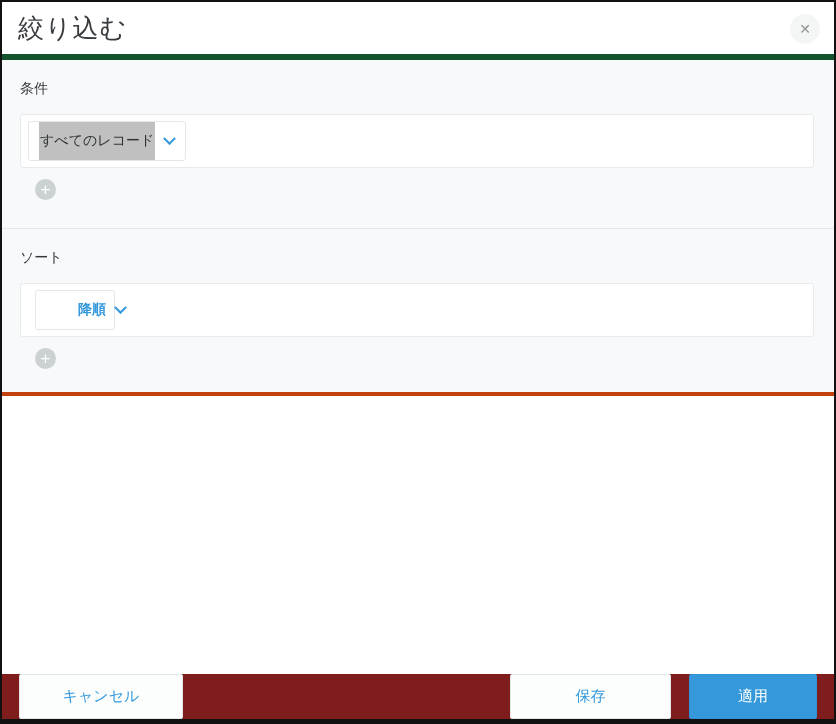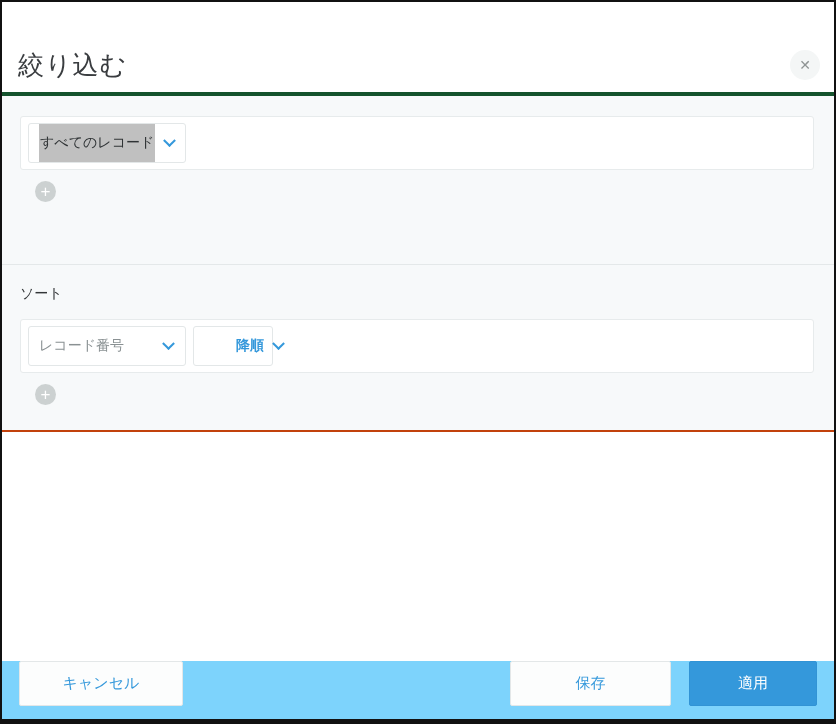--- a/index.html
+++ b/index.html
@@ -16,27 +16,26 @@
     border-bottom-width: 5px;
     display: flex;
     flex-direction: column;
     position: relative;
     overflow: hidden;
   }
   
   .dialog-header {
     height: 58px;
     background: #ffffff;
-    border-bottom: 4px solid #14532d;
+    border-bottom: 6px solid #14532d;
     display: flex;
     align-items: center;
     padding: 0 16px;
     flex: 0 0 auto;
     position: relative;
-    margin-top: 36px;
   }
   .dialog-title {
     font-size: 26px;
     font-weight: 400;
     color: #3a3d40;
     letter-spacing: 1px;
   }
   .close-btn {
     position: absolute;
     right: 14px;
@@ -54,21 +53,21 @@
     padding: 0;
   }
   
   .section {
     background: #f7f9fa;
     padding: 20px 20px 0 18px;
     height: 168px;
     flex: 0 0 auto;
   }
   .section + .section { border-top: 1px solid #e4e8e9; }
-  .section-sort { border-bottom: 2px solid #c2410c; }
+  .section-sort { border-bottom: 4px solid #c2410c; }
   .section-label {
     font-size: 14px;
     color: #333638;
     margin-bottom: 16px;
   }
   .row-box {
     background: #ffffff;
     border: 1px solid #e7ebec;
     border-radius: 3px;
     padding: 6px 7px;
@@ -126,22 +125,22 @@
     display: block;
   }
   
   .dialog-body { flex: 1 1 auto; background: #ffffff; }
   
   .dialog-footer {
     flex: 0 0 auto;
     display: flex;
     justify-content: space-between;
     align-items: flex-end;
-    padding: 0 17px 13px 17px;
-    background: #7dd3fc;
+    padding: 0 17px 0 17px;
+    background: #7f1d1d;
   }
   .btn {
     height: 45px;
     font-size: 15px;
     font-family: "Liberation Sans", "DejaVu Sans", sans-serif;
     border-radius: 2px;
     cursor: pointer;
   }
   .btn-secondary {
     background: #fcfdfd;
@@ -165,38 +164,35 @@
 <div class="dialog">
 
   <div class="dialog-header">
     <h1 class="dialog-title">絞り込む</h1>
     <button class="close-btn">
       <span>✕</span>
     </button>
   </div>
 
   <div class="section">
+    <div class="section-label">条件</div>
     <div class="row-box">
       <div class="dropdown dd-scope">
         <span class="dd-value">すべてのレコード</span>
         <span class="chevron"></span>
       </div>
     </div>
     <button class="add-btn">
       <span>+</span>
     </button>
   </div>
 
   <div class="section section-sort">
     <div class="section-label">ソート</div>
     <div class="row-box">
-      <div class="dropdown dd-field">
-        <span class="dd-value">レコード番号</span>
-        <span class="chevron"></span>
-      </div>
       <div class="dropdown dd-order">
         <span class="dd-value">降順</span>
         <span class="chevron"></span>
       </div>
     </div>
     <button class="add-btn">
       <span>+</span>
     </button>
   </div>
 

